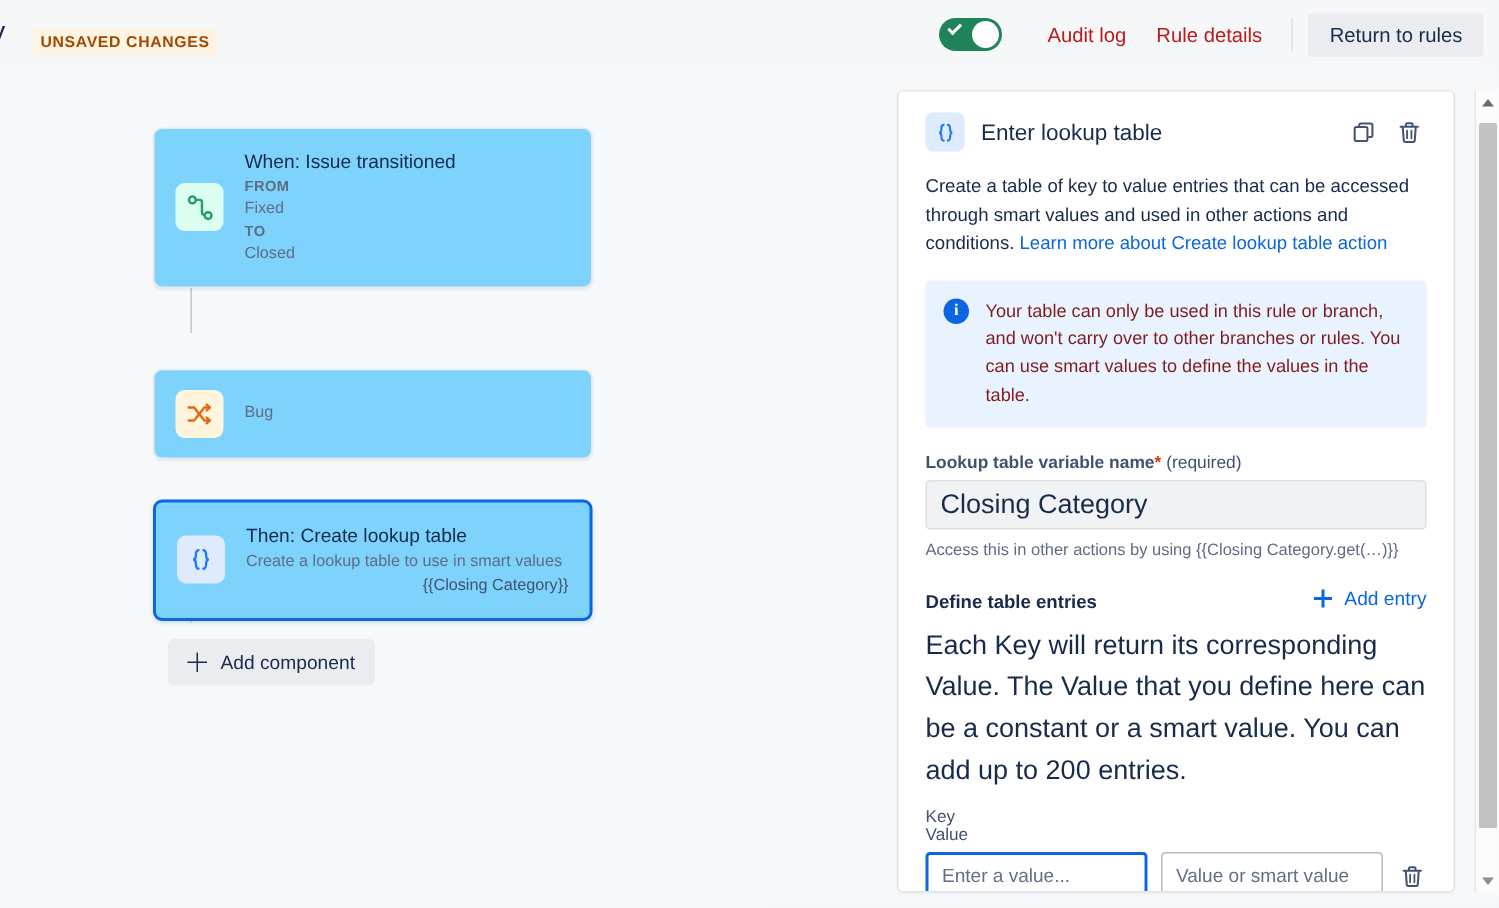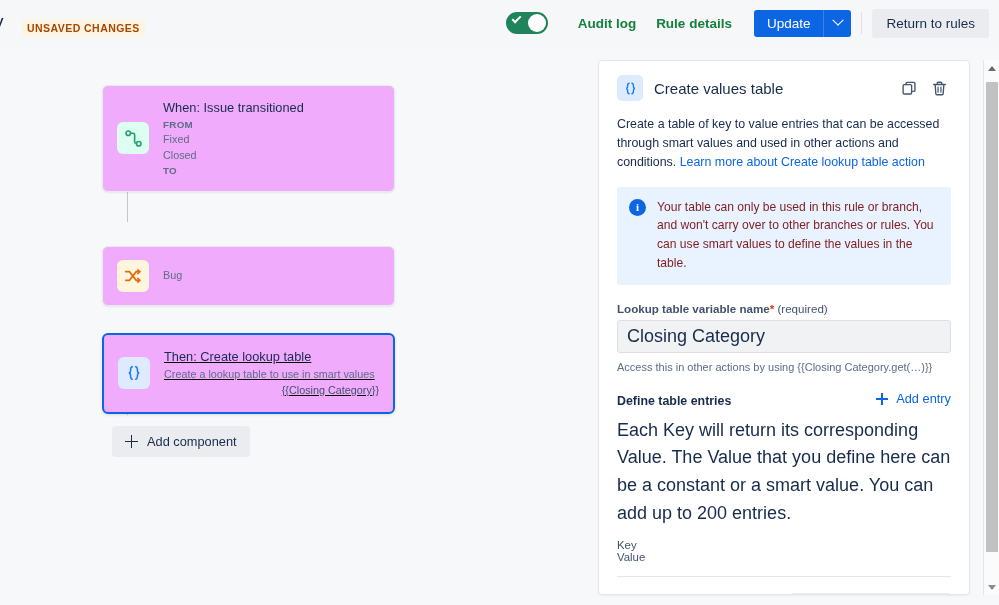--- a/index.html
+++ b/index.html
@@ -42,21 +42,21 @@
     width: 9px; height: 5px;
     border-left: 2px solid #fff; border-bottom: 2px solid #fff;
     transform: rotate(-45deg);
   }
   .toggle .knob {
     position: absolute; right: 2px; top: 2px;
     width: 18px; height: 18px; border-radius: 50%;
     background: #fff;
   }
   .txt-btn {
-    font-size: 13.5px; color: #15803d; font-weight: 700;
+    font-size: 13.5px; color: #b91c1c; font-weight: 400;
     padding: 6px 10px; border-radius: 3px; cursor: pointer;
     background: transparent; border: none;
     font-family: "Liberation Sans", sans-serif;
     white-space: nowrap;
   }
   .update-group { display: flex; margin-left: 12px; }
   .update-btn {
     background: #0c66e4; color: #fff;
     font-size: 13.5px; font-weight: 500;
     padding: 6px 13px; border: none; cursor: pointer;
@@ -88,21 +88,21 @@
     position: absolute; top: 46px; left: 0;
     width: 999px; height: 559px; background: #f7f8f9;
   }
   .flow { position: absolute; left: 102px; top: 39px; width: 300px; }
   .connector {
     position: absolute; left: 25px; width: 1px;
     background: #c1c7d0;
   }
   .node {
     position: relative; width: 293px;
-    background: #f0abfc;
+    background: #7dd3fc;
     border: 1px solid #e8eaed;
     border-radius: 6px;
     box-shadow: 0 1px 2px rgba(9,30,66,.08);
     display: flex; align-items: center;
     padding: 13px 14px;
     cursor: pointer;
   }
   .node.selected {
     border: 2px solid #0c66e4;
     box-shadow: 0 1px 3px rgba(9,30,66,.13);
@@ -302,26 +302,20 @@
   <div class="rule-name-clip">y</div>
   <div class="unsaved-badge">UNSAVED CHANGES</div>
 
   <div class="topbar-right">
     <div class="toggle">
       <span class="check"></span>
       <span class="knob"></span>
     </div>
     <button class="txt-btn">Audit log</button>
     <button class="txt-btn">Rule details</button>
-    <div class="update-group">
-      <button class="update-btn">Update</button>
-      <button class="update-caret">
-        <span class="caret-glyph"></span>
-      </button>
-    </div>
     <div class="vdivider"></div>
     <button class="return-btn">Return to rules</button>
   </div>
 </div>
 
 <div class="canvas">
   <div class="flow">
 
     <div class="connector" style="top:93px;height:44px;"></div>
     <div class="connector" style="top:170px;height:45px;"></div>
@@ -332,40 +326,40 @@
         <svg width="19" height="19" viewBox="0 0 20 20">
           <circle cx="4.5" cy="4.5" r="2.4" fill="none" stroke="#22a06b" stroke-width="1.7"></circle>
           <circle cx="15.5" cy="15.5" r="2.4" fill="none" stroke="#22a06b" stroke-width="1.7"></circle>
           <path d="M6.9 4.5 H9.6 a1.6 1.6 0 0 1 1.6 1.6 V13.4 a1.6 1.6 0 0 0 1.6 1.6 H13.1" fill="none" stroke="#22a06b" stroke-width="1.7" stroke-linecap="round"></path>
         </svg>
       </div>
       <div class="node-body">
         <div class="node-title">When: Issue transitioned</div>
         <div class="node-sub caps">FROM</div>
         <div class="node-sub">Fixed</div>
+        <div class="node-sub caps">TO</div>
         <div class="node-sub">Closed</div>
-        <div class="node-sub caps">TO</div>
       </div>
     </div>
 
     <div class="node" style="position:absolute;top:161px;left:0;">
       <div class="node-icon ico-amber">
         <svg width="18" height="18" viewBox="0 0 20 20">
           <path d="M2 5.2 H6 L13.6 14.8 H17.4" fill="none" stroke="#e56910" stroke-width="1.8" stroke-linecap="round"></path>
           <path d="M2 14.8 H6 L13.6 5.2 H17.4" fill="none" stroke="#e56910" stroke-width="1.8" stroke-linecap="round"></path>
           <path d="M15.3 3.1 L17.6 5.2 L15.3 7.3" fill="none" stroke="#e56910" stroke-width="1.8" stroke-linecap="round" stroke-linejoin="round"></path>
           <path d="M15.3 12.7 L17.6 14.8 L15.3 16.9" fill="none" stroke="#e56910" stroke-width="1.8" stroke-linecap="round" stroke-linejoin="round"></path>
         </svg>
       </div>
       <div class="node-body">
         <div class="node-sub">Bug</div>
       </div>
     </div>
 
-    <div class="node selected" style="position:absolute;top:248px;left:0;text-decoration:underline;">
+    <div class="node selected" style="position:absolute;top:248px;left:0;">
       <div class="node-icon ico-blue">
         <svg width="20" height="20" viewBox="0 0 22 22">
           <path d="M9.2 4.2 C7.2 4.2 7.2 6.4 7.2 8.2 C7.2 10 6.2 11 5.2 11 C6.2 11 7.2 12 7.2 13.8 C7.2 15.6 7.2 17.8 9.2 17.8" fill="none" stroke="#1d7afc" stroke-width="1.7" stroke-linecap="round"></path>
           <path d="M12.8 4.2 C14.8 4.2 14.8 6.4 14.8 8.2 C14.8 10 15.8 11 16.8 11 C15.8 11 14.8 12 14.8 13.8 C14.8 15.6 14.8 17.8 12.8 17.8" fill="none" stroke="#1d7afc" stroke-width="1.7" stroke-linecap="round"></path>
         </svg>
       </div>
       <div class="node-body">
         <div class="node-title">Then: Create lookup table</div>
         <div class="node-sub">Create a lookup table to use in smart values</div>
         <div class="node-sub strong">{{Closing Category}}</div>
@@ -382,21 +376,21 @@
 <div class="panel">
   <div class="panel-inner">
 
     <div class="panel-head">
       <div class="panel-head-icon">
         <svg width="17" height="17" viewBox="0 0 22 22">
           <path d="M9.2 4.2 C7.2 4.2 7.2 6.4 7.2 8.2 C7.2 10 6.2 11 5.2 11 C6.2 11 7.2 12 7.2 13.8 C7.2 15.6 7.2 17.8 9.2 17.8" fill="none" stroke="#1d7afc" stroke-width="1.8" stroke-linecap="round"></path>
           <path d="M12.8 4.2 C14.8 4.2 14.8 6.4 14.8 8.2 C14.8 10 15.8 11 16.8 11 C15.8 11 14.8 12 14.8 13.8 C14.8 15.6 14.8 17.8 12.8 17.8" fill="none" stroke="#1d7afc" stroke-width="1.8" stroke-linecap="round"></path>
         </svg>
       </div>
-      <div class="panel-title">Create values table</div>
+      <div class="panel-title">Enter lookup table</div>
       <div class="head-action">
         <svg width="17" height="17" viewBox="0 0 20 20">
           <rect x="2.5" y="5.5" width="10" height="11" rx="1.4" fill="none" stroke="#44546f" stroke-width="1.6"></rect>
           <path d="M6 5.3 V4.2 a1.4 1.4 0 0 1 1.4-1.4 H15 a1.4 1.4 0 0 1 1.4 1.4 V12 a1.4 1.4 0 0 1-1.4 1.4 H13.2" fill="none" stroke="#44546f" stroke-width="1.6"></path>
         </svg>
       </div>
       <div class="head-action">
         <svg width="17" height="17" viewBox="0 0 20 20">
           <path d="M3.2 5.3 H16.8" stroke="#44546f" stroke-width="1.6" stroke-linecap="round"></path>
           <path d="M7.4 5.1 V3.6 a1 1 0 0 1 1-1 h3.2 a1 1 0 0 1 1 1 V5.1" fill="none" stroke="#44546f" stroke-width="1.6"></path>
@@ -429,20 +423,32 @@
       </div>
     </div>
 
     <div class="entries-desc">Each Key will return its corresponding Value. The Value that you define here can be a constant or a smart value. You can add up to 200 entries.</div>
 
     <div class="kv-head">
       <div class="h hk">Key</div>
       <div class="h">Value</div>
     </div>
 
+    <div class="kv-row">
+      <input class="kv-input kv-key" placeholder="Enter a value..." style="">
+      <input class="kv-input kv-val" placeholder="Value or smart value" style="">
+      <div class="trash-btn">
+        <svg width="17" height="17" viewBox="0 0 20 20">
+          <path d="M3.2 5.3 H16.8" stroke="#44546f" stroke-width="1.6" stroke-linecap="round"></path>
+          <path d="M7.4 5.1 V3.6 a1 1 0 0 1 1-1 h3.2 a1 1 0 0 1 1 1 V5.1" fill="none" stroke="#44546f" stroke-width="1.6"></path>
+          <path d="M4.9 5.4 L5.7 16.2 a1.2 1.2 0 0 0 1.2 1.1 h6.2 a1.2 1.2 0 0 0 1.2-1.1 L15.1 5.4" fill="none" stroke="#44546f" stroke-width="1.6"></path>
+          <path d="M8.3 8.3 V14.3 M11.7 8.3 V14.3" stroke="#44546f" stroke-width="1.4" stroke-linecap="round"></path>
+        </svg>
+      </div>
+    </div>
 
     <div class="hrule"></div>
 
     <div class="footer-btns">
       <button class="back-btn">Back</button>
       <button class="next-btn">Next</button>
     </div>
 
     
 

